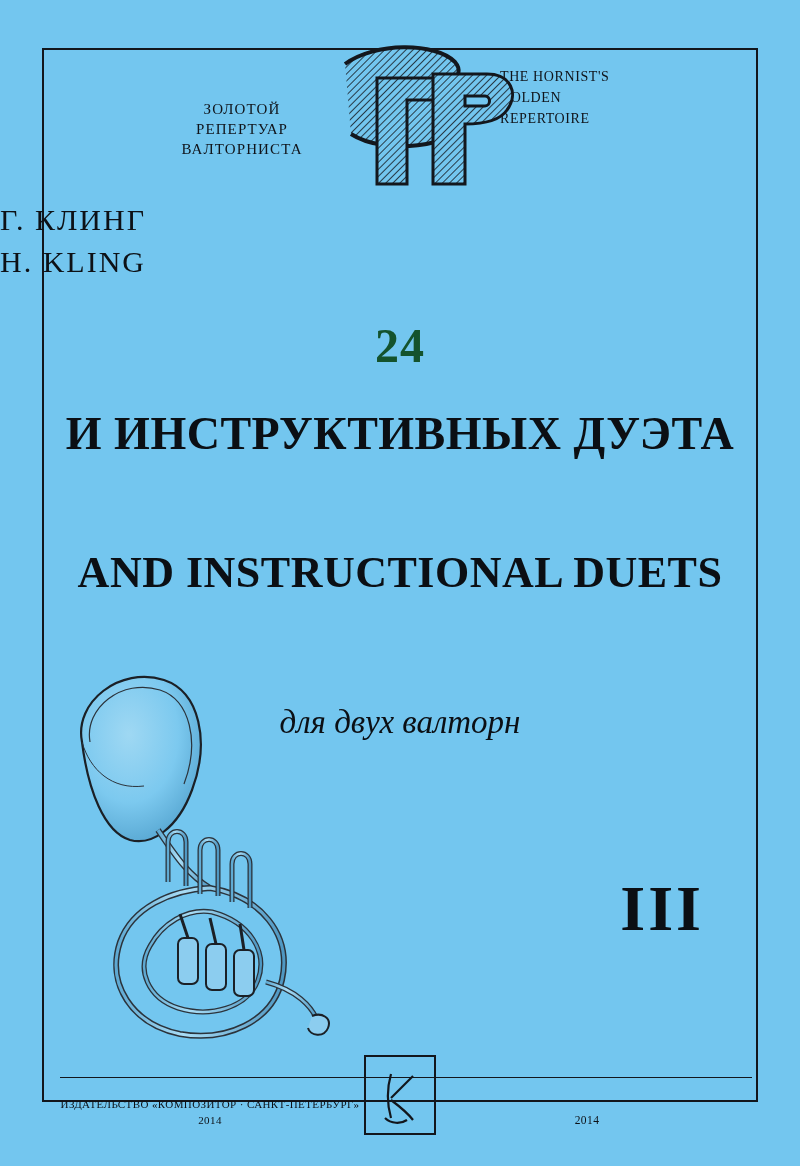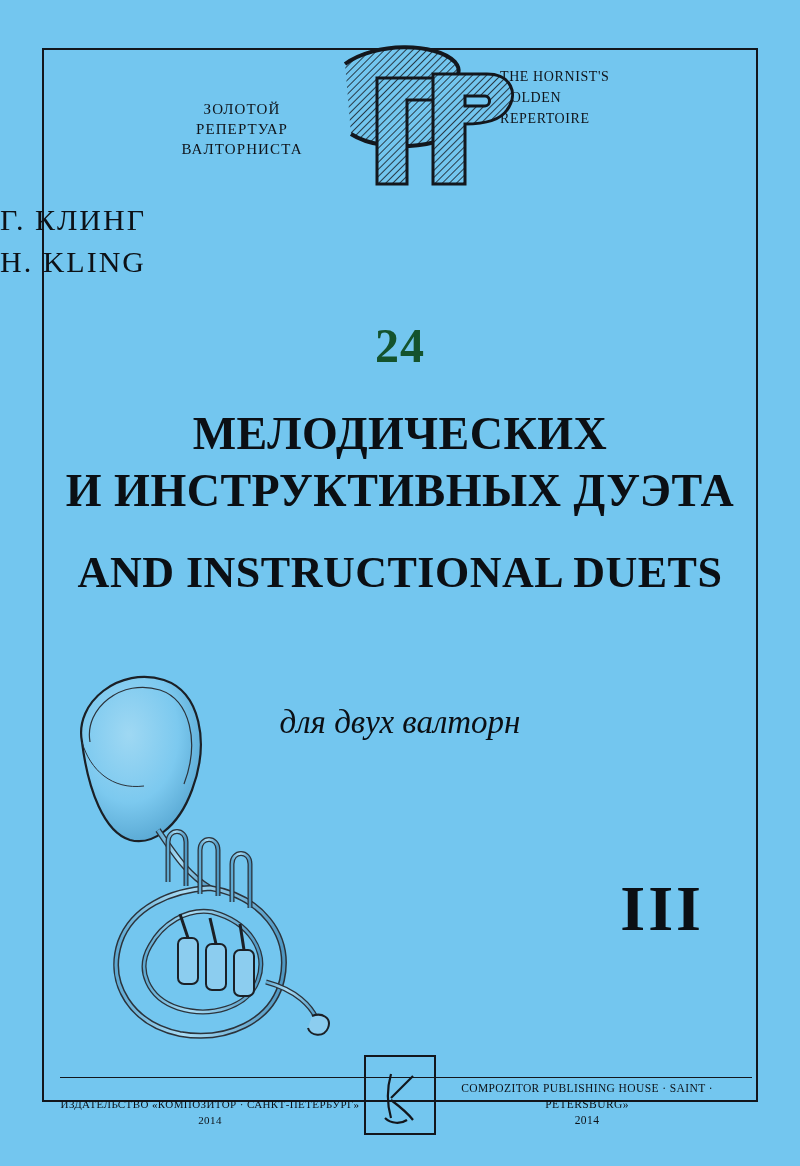--- a/index.html
+++ b/index.html
@@ -246,21 +246,20 @@
   </div>
 
   <div class="composer">
     <div class="ru">Г. КЛИНГ</div>
     <div class="en">H. KLING</div>
   </div>
 
   <div class="num">24</div>
 
   <div class="title-ru">
-    <div>МЕЛОДИЧЕСКИХ</div>
     <div>И ИНСТРУКТИВНЫХ ДУЭТА</div>
   </div>
 
   <div class="title-en">
     <div>AND INSTRUCTIONAL DUETS</div>
   </div>
 
   <div class="subtitle">
     <div class="ru">для двух валторн</div>
   </div>
@@ -326,21 +325,20 @@
   </div>
 
   <div class="footer-rule"></div>
 
   <div class="footer-left">
     <div>ИЗДАТЕЛЬСТВО «КОМПОЗИТОР · САНКТ-ПЕТЕРБУРГ»</div>
     <div>2014</div>
   </div>
 
   <div class="footer-right">
-    <div>COMPOZITOR PUBLISHING HOUSE · SAINT · PETERSBURG»</div>
     <div>2014</div>
   </div>
 
   <div class="publisher-mark">
     <svg width="74" height="82" viewBox="0 0 74 82" xmlns="http://www.w3.org/2000/svg">
       <rect x="2" y="2" width="70" height="78" fill="none" stroke="#12161c" stroke-width="2"></rect>
       <g stroke="#12161c" fill="none" stroke-width="2.2">
 
         <path d="M28 20 C24 34, 24 50, 28 64"></path>
         <path d="M28 44 C36 36, 44 28, 50 22"></path>

